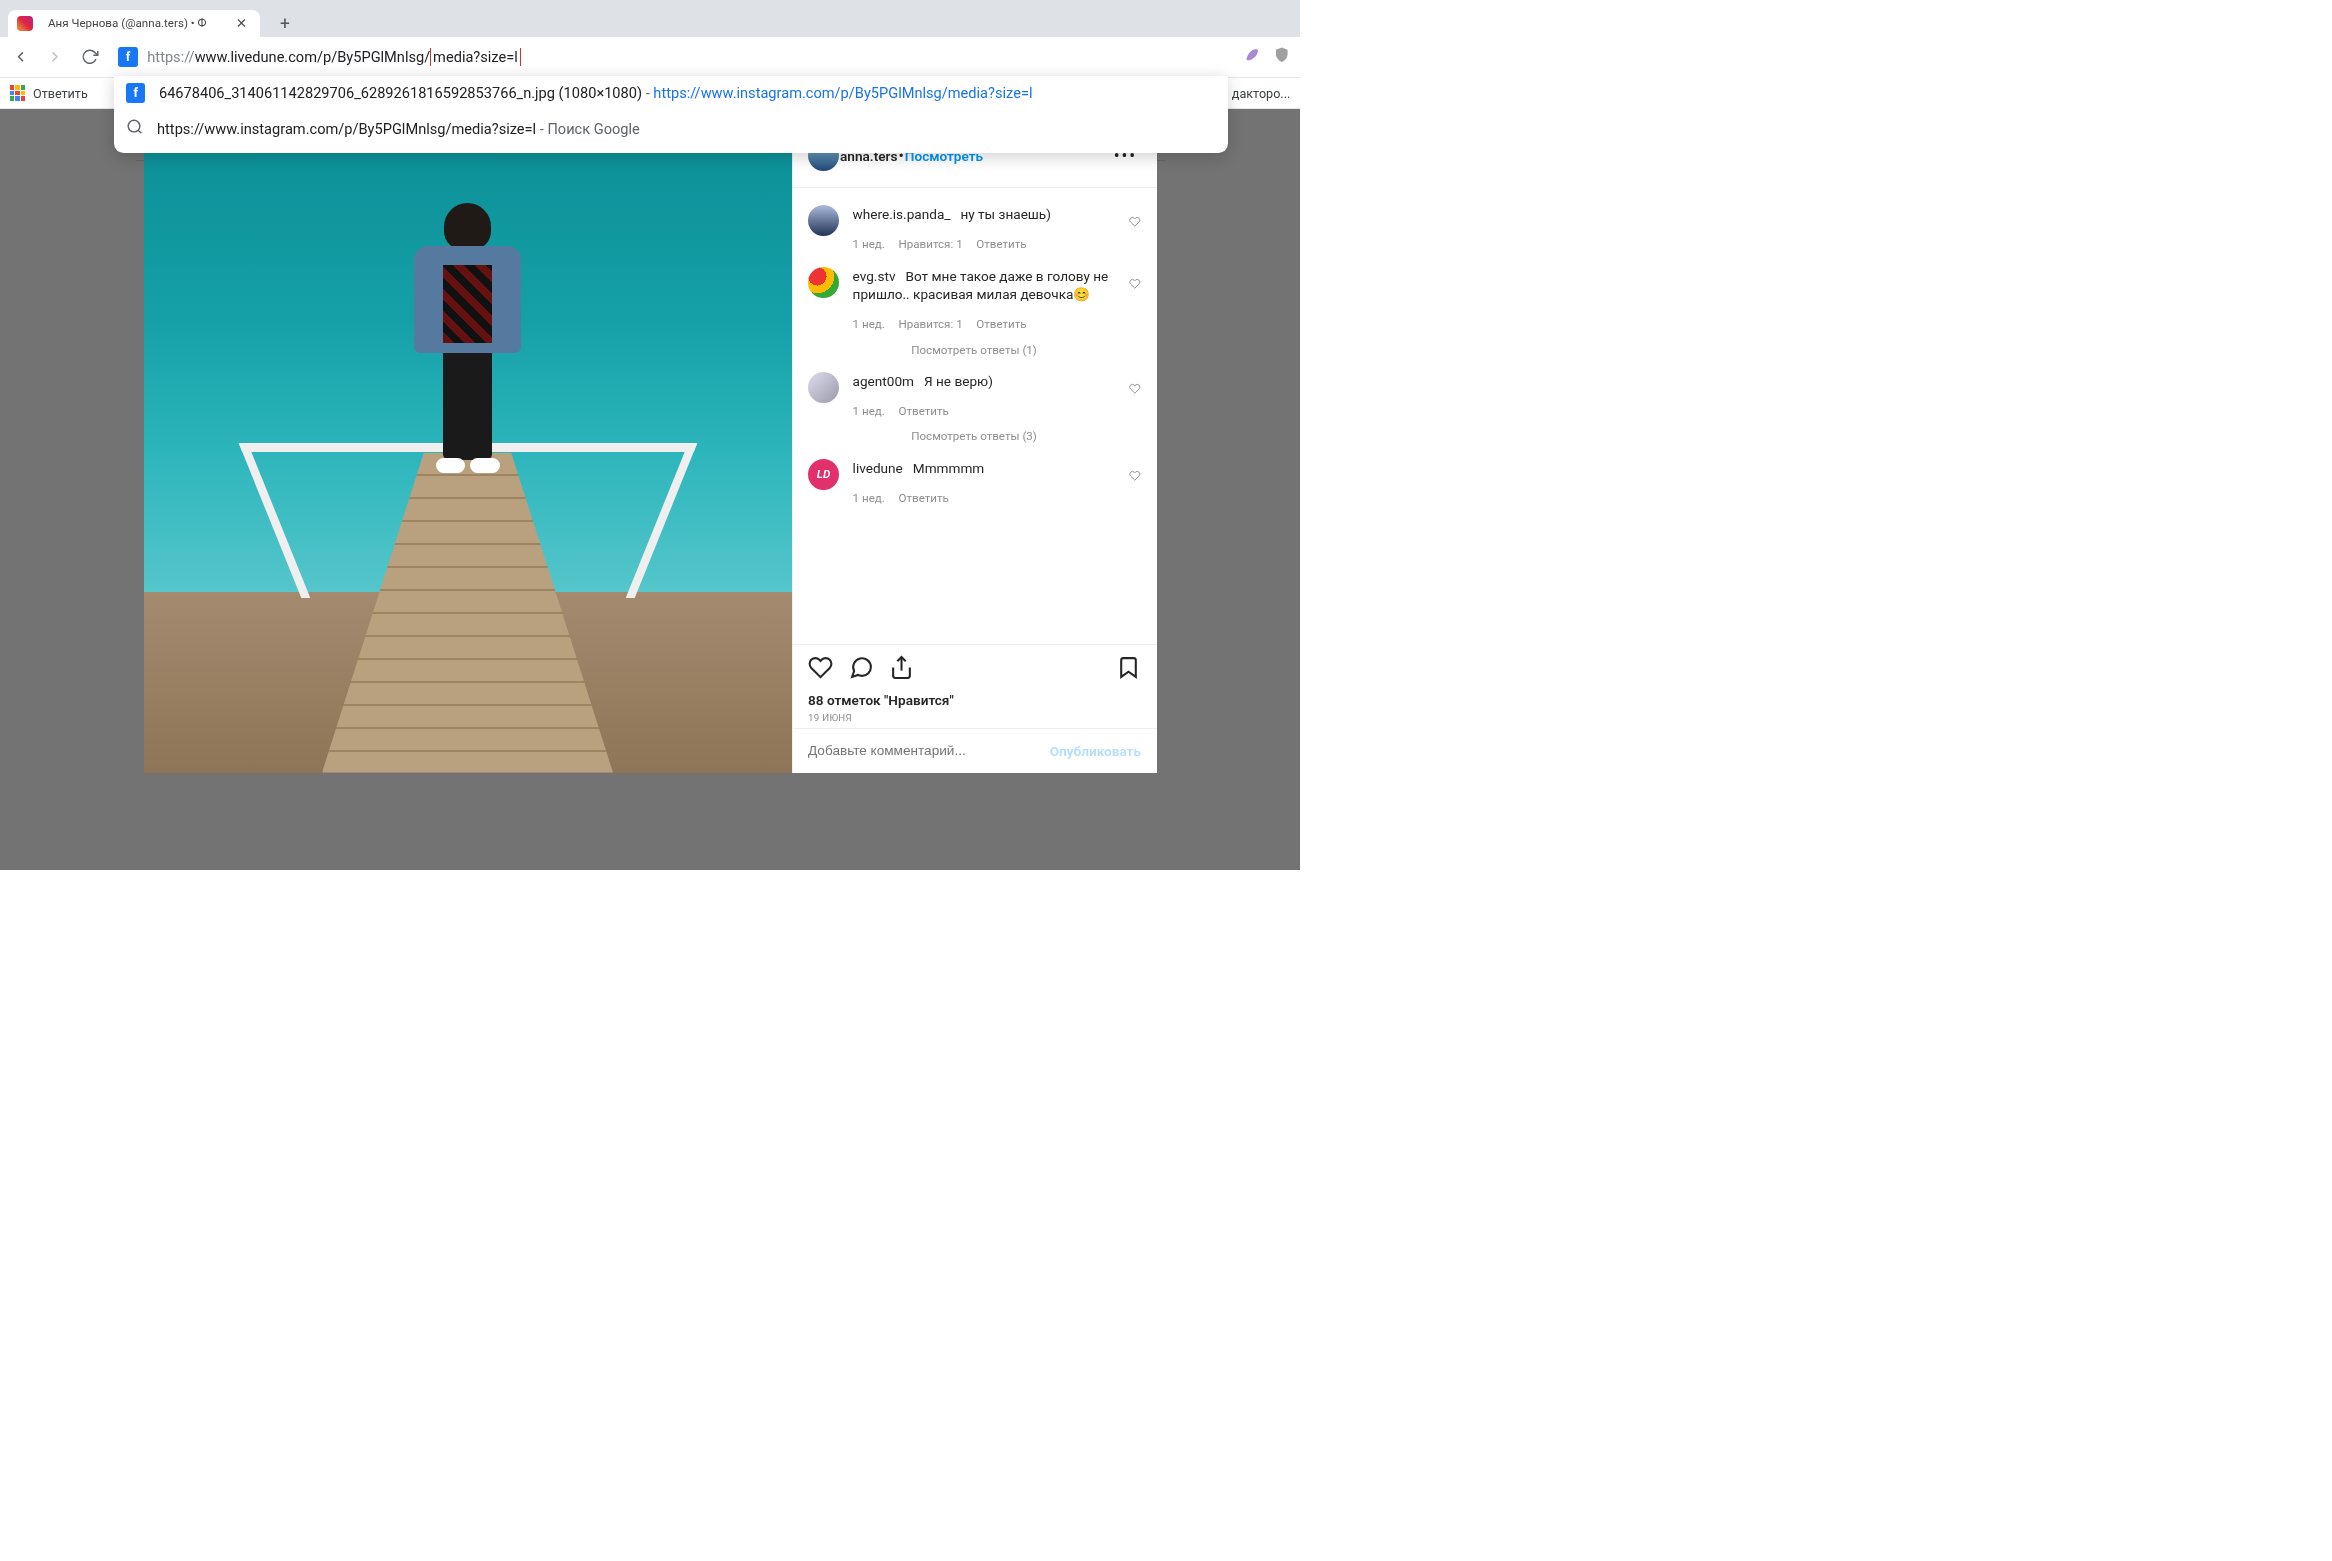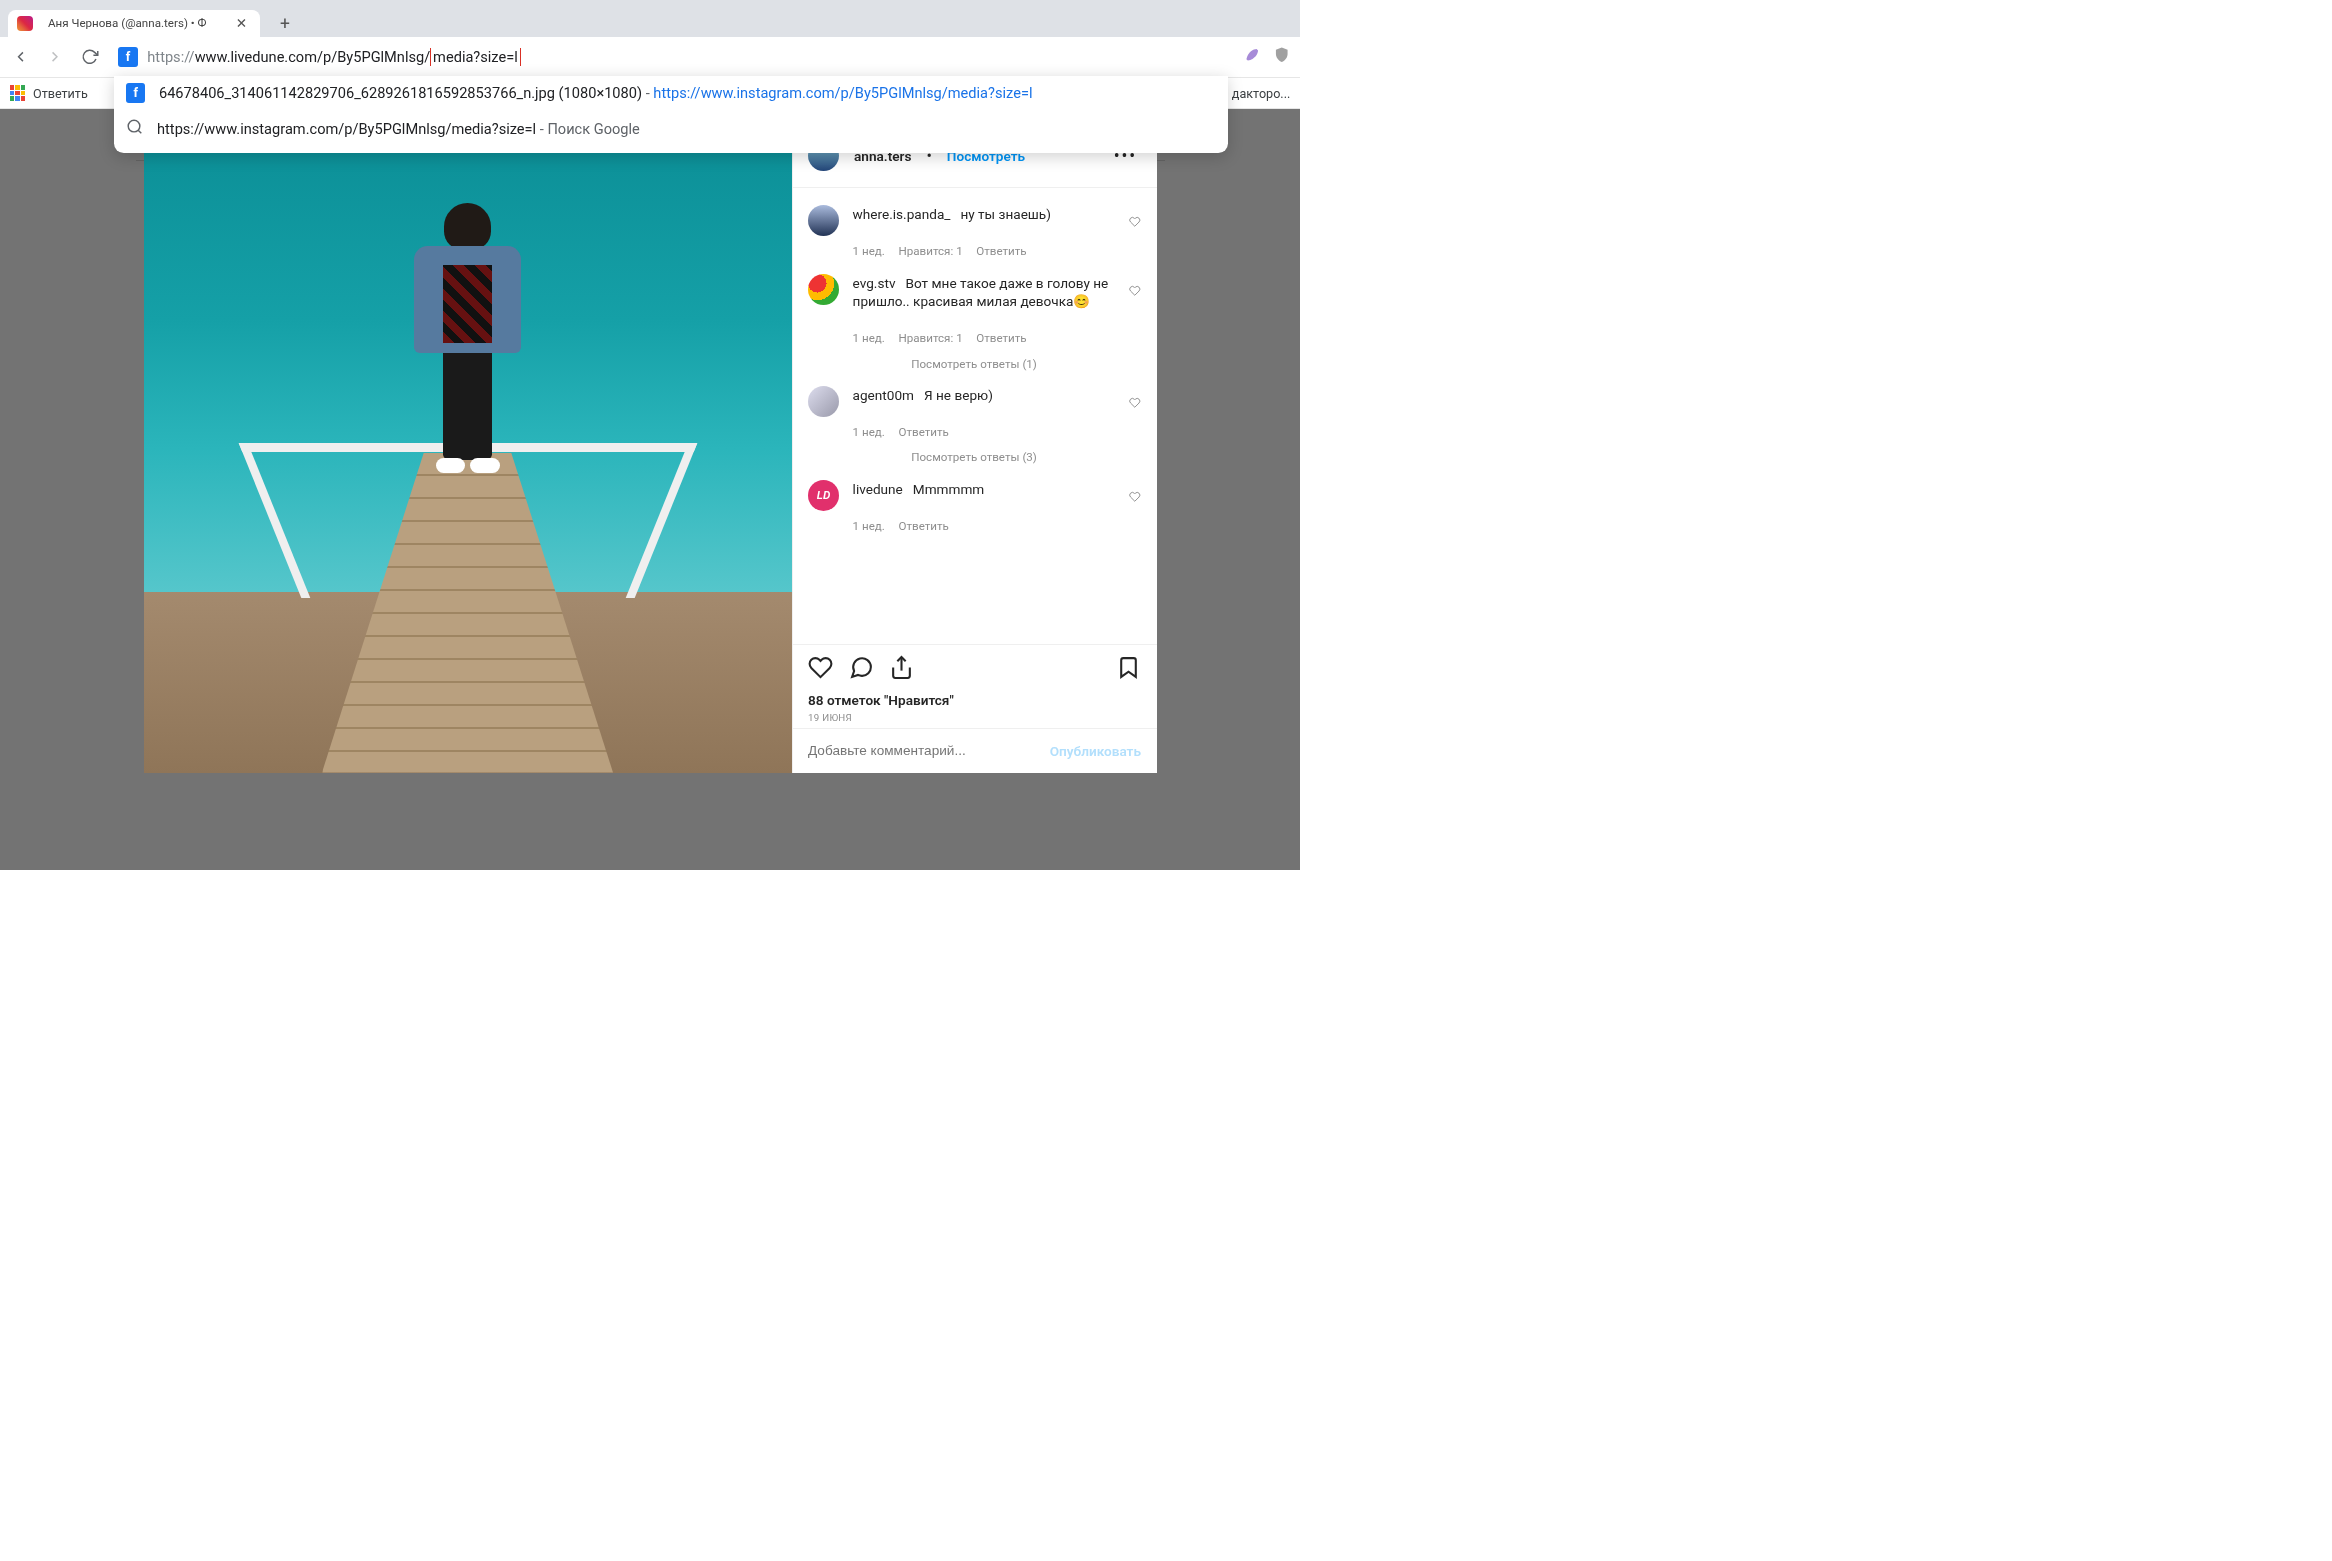--- a/index.html
+++ b/index.html
@@ -62,38 +62,38 @@
 .rail.right { right:126px; transform: skewX(-22deg); border-left:none; }
 .person { position:absolute; top:78px; left:50%; transform:translateX(-50%); width:126px; height:262px; }
 .person .head{width:47px;height:47px;background:#201a16;border-radius:50% 50% 40% 40%;margin:0 auto;}
 .person .torso{width:107px;height:107px;background:#567a9f;margin:-3.9px auto 0;border-radius:13.6px 13.6px 5.8px 5.8px;position:relative;}
 .person .torso::after{content:"";position:absolute;left:29px;top:19.4px;width:49px;height:78px;background:repeating-linear-gradient(45deg,#661111 0 7.8px,#111 7.8px 15.5px);}
 .person .legs{width:49px;height:107px;background:#1a1a1a;margin:0 auto;border-radius:0 0 5.8px 5.8px;}
 .person .shoes{width:64px;height:15.5px;margin:-1.9px auto 0;display:flex;gap:5.8px;}
 .person .shoes span{flex:1;background:#fff;border-radius:7.8px;}
 
 .post-side { flex: 1; display: flex; flex-direction: column; border-left: 1px solid #efefef; }
-.post-head { display: flex; align-items: center; gap: 15px; padding: 15.5px; border-bottom: 1px solid #efefef; }
+.post-head { display: flex; align-items: center; gap: 1px; padding: 15.5px; border-bottom: 1px solid #efefef; }
 .avatar { width: 31px; height: 31px; border-radius: 50%; background: linear-gradient(135deg,#7ba 0%,#257 100%); flex-shrink: 0; font-style: italic; }
 .avatar.flowers { background: radial-gradient(circle at 30% 30%,#e33 0 30%,#fb0 30% 55%,#3a3 55% 100%); }
 .avatar.sea { background: linear-gradient(180deg,#8cd 0%,#247 100%); }
 .avatar.panda { background: linear-gradient(180deg,#abd 0%,#235 100%); }
 .avatar.man { background: linear-gradient(135deg,#dde 0%,#99a 100%); }
 .avatar.ld { background:#e1306c; color:#fff; display:flex; align-items:center; justify-content:center; font-size:11.6px; font-weight:600;}
 .post-head .uname { font-weight: 600; font-size: 13.6px; color: #262626; }
 .post-head .dot { color: #262626; }
 .post-head .follow { color: #0095f6; font-weight: 600; font-size: 13.6px; cursor: pointer; }
 .post-head .more { margin-left: auto; cursor: pointer; font-size: 17.5px; letter-spacing: 1.9px; color:#262626; padding: 0 3.9px;}
 
 .comments { flex: 1; overflow-y: auto; padding: 7.8px 15.5px 0; }
 .comment { display: flex; gap: 13.6px; padding: 9.7px 0 3.9px; position: relative; }
 .comment .avatar { width: 31px; height: 31px; }
 .comment .body { flex: 1; font-size: 13.6px; color: #262626; line-height: 1.35; }
 .comment .body .cuname { font-weight: 400; margin-right: 10px; }
-.comment .meta { display: flex; gap: 13.6px; font-size: 11.6px; color: #8e8e8e; margin-top: 21px; align-items: flex-end; }
+.comment .meta { display: flex; gap: 13.6px; font-size: 11.6px; color: #8e8e8e; margin-top: 14px; align-items: flex-end; }
 .comment .meta span { cursor: pointer; }
 .comment .clike { position: absolute; right: 0; top: 17.5px; color: #8e8e8e; cursor: pointer; }
 .comment .clike svg { width: 11.6px; height: 11.6px; }
 .replies-row { display:flex; gap:13.6px; align-items:center; font-size:11.6px; color:#8e8e8e; margin-top:9.7px; margin-left:45px; }
 
 .post-actions { border-top: 1px solid #efefef; padding: 9.7px 15.5px 5.8px; }
 .action-row { display: flex; align-items: center; gap: 15.5px; }
 .action-row svg { width: 25px; height: 25px; cursor: pointer; }
 .action-row .save { margin-left: auto; }
 .likes-text { font-weight: 600; font-size: 13.6px; color: #262626; margin-top: 7.8px; }

